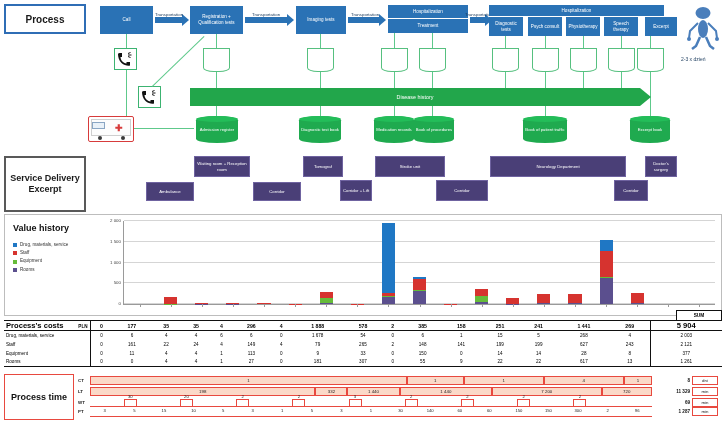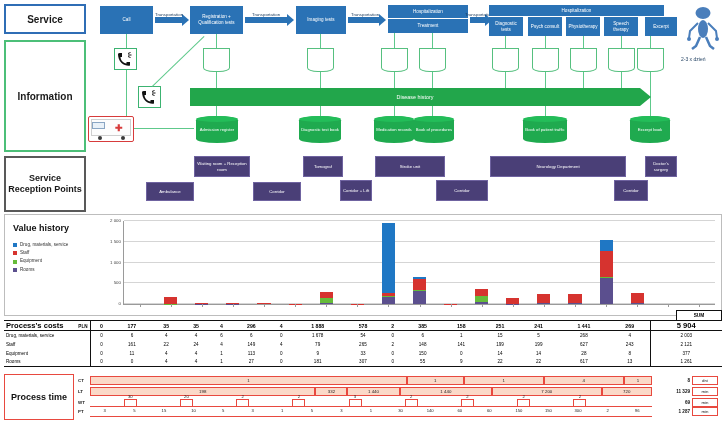--- a/index.html
+++ b/index.html
@@ -159,27 +159,24 @@
   .wt-seg{ position:absolute; border-top:1.4px solid #e8493f; border-left:1.4px solid #e8493f; border-right:1.4px solid #e8493f;}
   .wt-num{ position:absolute; font-size:4.2px; color:#222; text-align:center;}
   .pt-base{ position:absolute; height:1.4px; background:#e8493f;}
 </style>
 </head>
 <body>
 
 <div class="canvas">
 
   <div class="rowlabel" id="lbl-process">
-    <span>Service</span>
-  </div>
-  <div class="rowlabel" id="lbl-information">
-    <span>Information</span>
+    <span>Process</span>
   </div>
   <div class="rowlabel" id="lbl-sdp">
-    <span>Service Reception Points</span>
+    <span>Service Delivery Excerpt</span>
   </div>
 
   <div class="pbox" style="left:100px;top:6px;width:53px;height:28px;">
     <span>Call</span>
     </div>
 
   <div class="arrow" style="left:155px;top:17px;width:28px;"></div>
   <div class="arrow-lbl" style="left:152px;top:12px;width:34px;">Transportation</div>
 
   <div class="pbox" style="left:190px;top:6px;width:53px;height:28px;">

